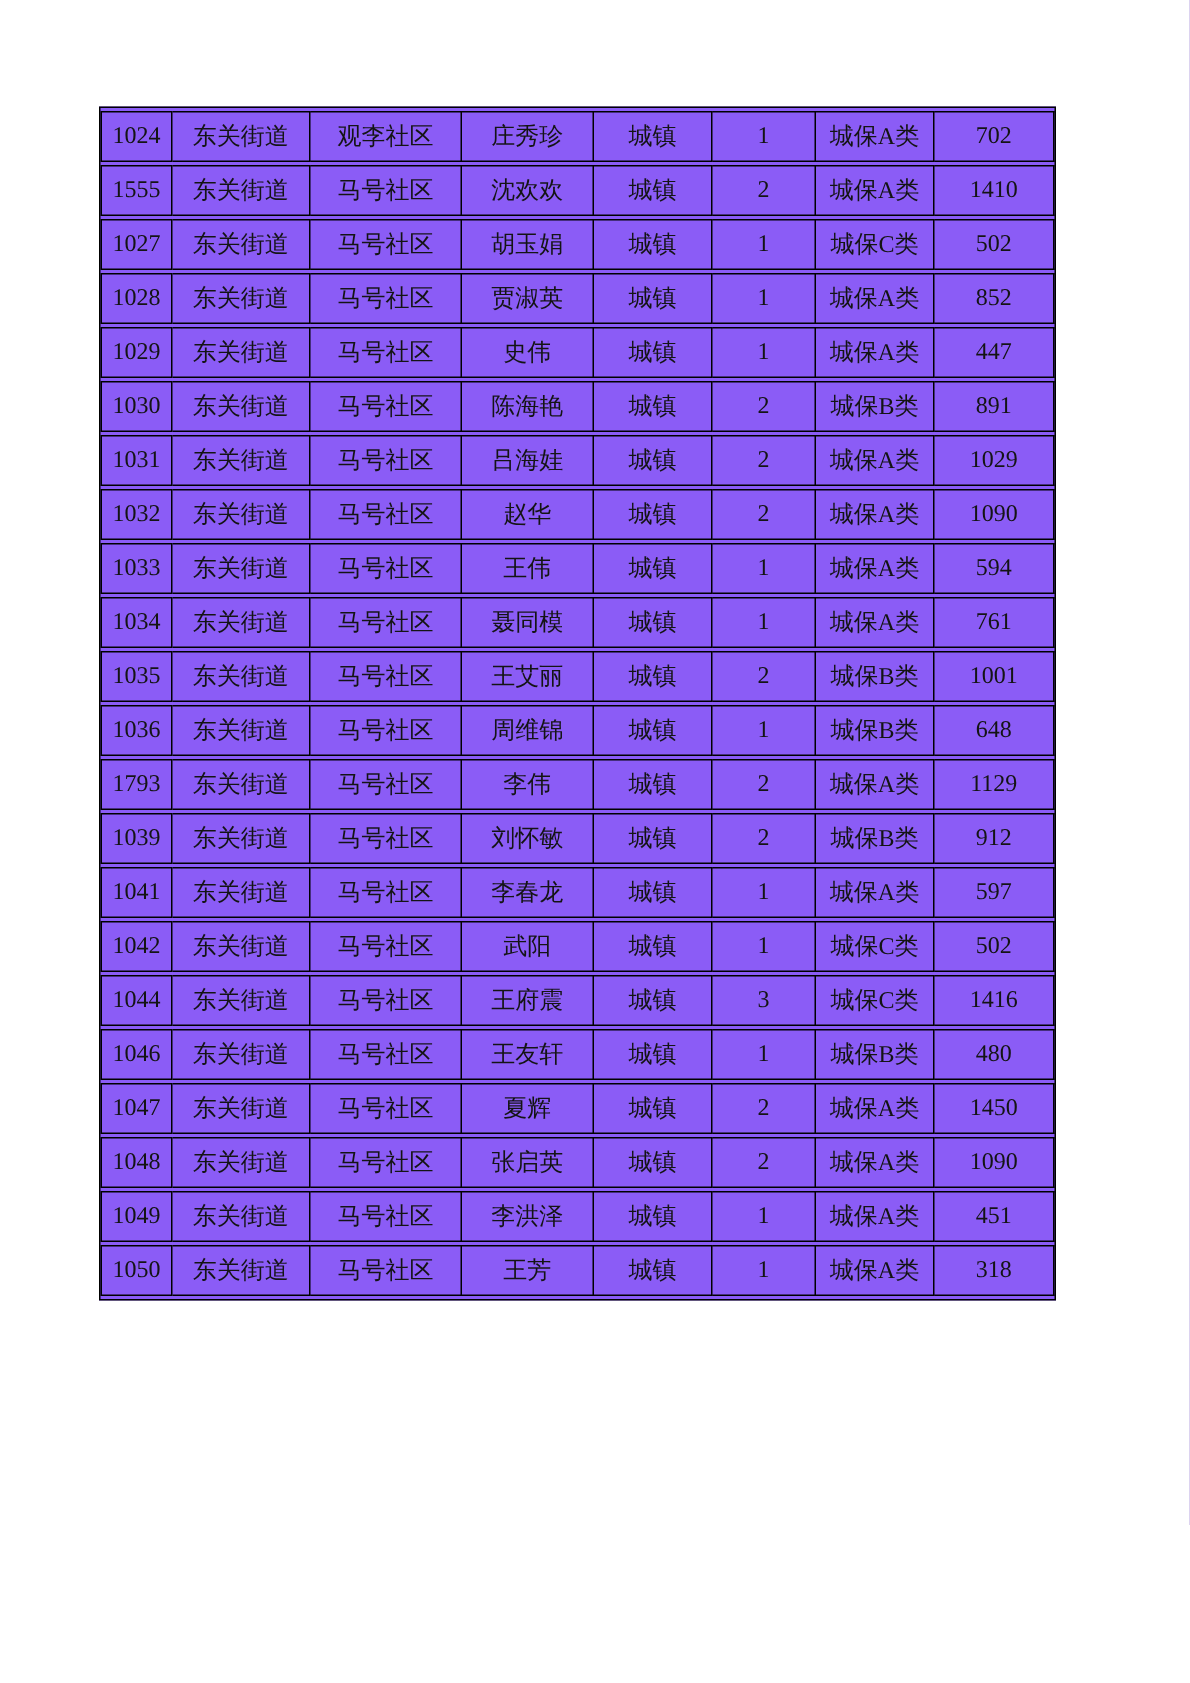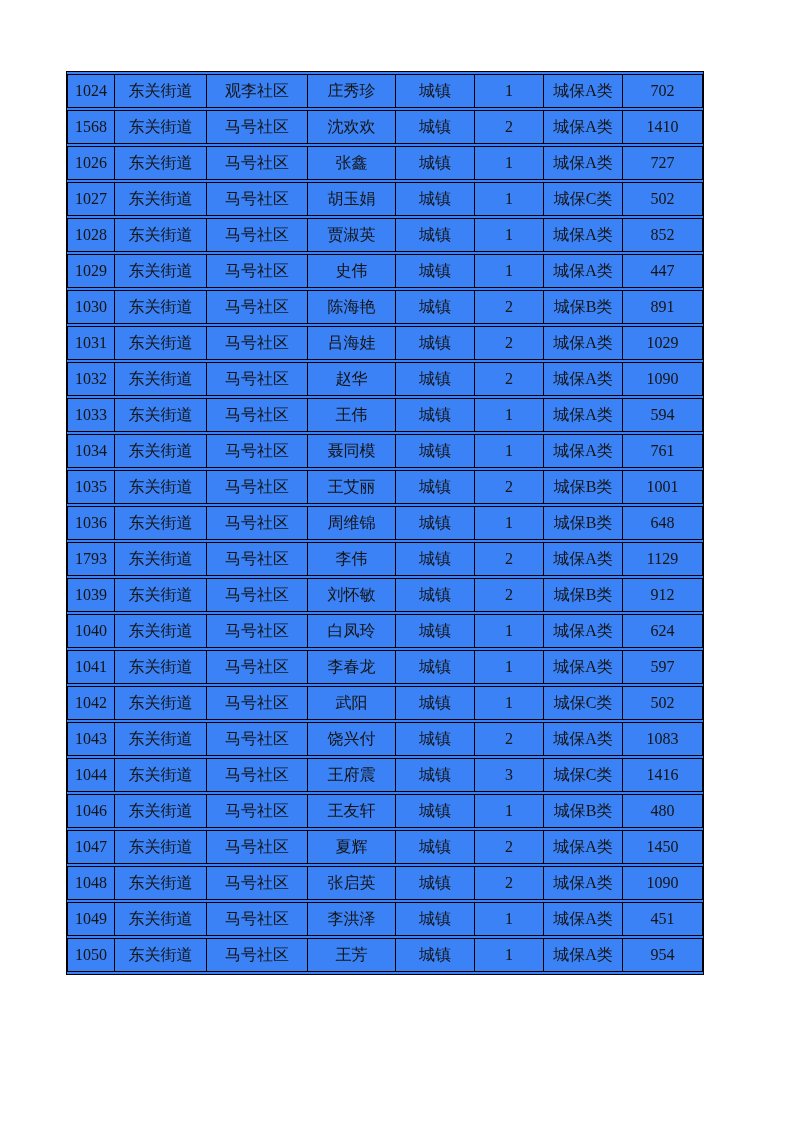--- a/index.html
+++ b/index.html
@@ -14,21 +14,21 @@
     background: #ffffff;
     margin: 0 auto;
     overflow: hidden;
     font-family: "Liberation Serif", "DejaVu Serif", serif;
   }
   .table-wrap {
     position: absolute;
     left: 66px;
     top: 71px;
     border: 1px solid #000000;
-    background: #3b82f6;
+    background: #8b5cf6;
   }
   table.data-table {
     border-collapse: separate;
     border-spacing: 0 2px;
     table-layout: fixed;
     width: 636px;
   }
   table.data-table td {
     box-sizing: border-box;
     height: 34px;
@@ -76,38 +76,28 @@
             <td>1024</td>
             <td>东关街道</td>
             <td>观李社区</td>
             <td>庄秀珍</td>
             <td>城镇</td>
             <td>1</td>
             <td>城保A类</td>
             <td>702</td>
           </tr>
           <tr>
-            <td>1568</td>
+            <td>1555</td>
             <td>东关街道</td>
             <td>马号社区</td>
             <td>沈欢欢</td>
             <td>城镇</td>
             <td>2</td>
             <td>城保A类</td>
             <td>1410</td>
-          </tr>
-          <tr>
-            <td>1026</td>
-            <td>东关街道</td>
-            <td>马号社区</td>
-            <td>张鑫</td>
-            <td>城镇</td>
-            <td>1</td>
-            <td>城保A类</td>
-            <td>727</td>
           </tr>
           <tr>
             <td>1027</td>
             <td>东关街道</td>
             <td>马号社区</td>
             <td>胡玉娟</td>
             <td>城镇</td>
             <td>1</td>
             <td>城保C类</td>
             <td>502</td>
@@ -216,58 +206,38 @@
             <td>1039</td>
             <td>东关街道</td>
             <td>马号社区</td>
             <td>刘怀敏</td>
             <td>城镇</td>
             <td>2</td>
             <td>城保B类</td>
             <td>912</td>
           </tr>
           <tr>
-            <td>1040</td>
-            <td>东关街道</td>
-            <td>马号社区</td>
-            <td>白凤玲</td>
-            <td>城镇</td>
-            <td>1</td>
-            <td>城保A类</td>
-            <td>624</td>
-          </tr>
-          <tr>
             <td>1041</td>
             <td>东关街道</td>
             <td>马号社区</td>
             <td>李春龙</td>
             <td>城镇</td>
             <td>1</td>
             <td>城保A类</td>
             <td>597</td>
           </tr>
           <tr>
             <td>1042</td>
             <td>东关街道</td>
             <td>马号社区</td>
             <td>武阳</td>
             <td>城镇</td>
             <td>1</td>
             <td>城保C类</td>
             <td>502</td>
-          </tr>
-          <tr>
-            <td>1043</td>
-            <td>东关街道</td>
-            <td>马号社区</td>
-            <td>饶兴付</td>
-            <td>城镇</td>
-            <td>2</td>
-            <td>城保A类</td>
-            <td>1083</td>
           </tr>
           <tr>
             <td>1044</td>
             <td>东关街道</td>
             <td>马号社区</td>
             <td>王府震</td>
             <td>城镇</td>
             <td>3</td>
             <td>城保C类</td>
             <td>1416</td>
@@ -313,18 +283,18 @@
             <td>451</td>
           </tr>
           <tr>
             <td>1050</td>
             <td>东关街道</td>
             <td>马号社区</td>
             <td>王芳</td>
             <td>城镇</td>
             <td>1</td>
             <td>城保A类</td>
-            <td>954</td>
+            <td>318</td>
           </tr>
         </tbody>
     </table>
   </div>
 </div>
 
 </body></html>

